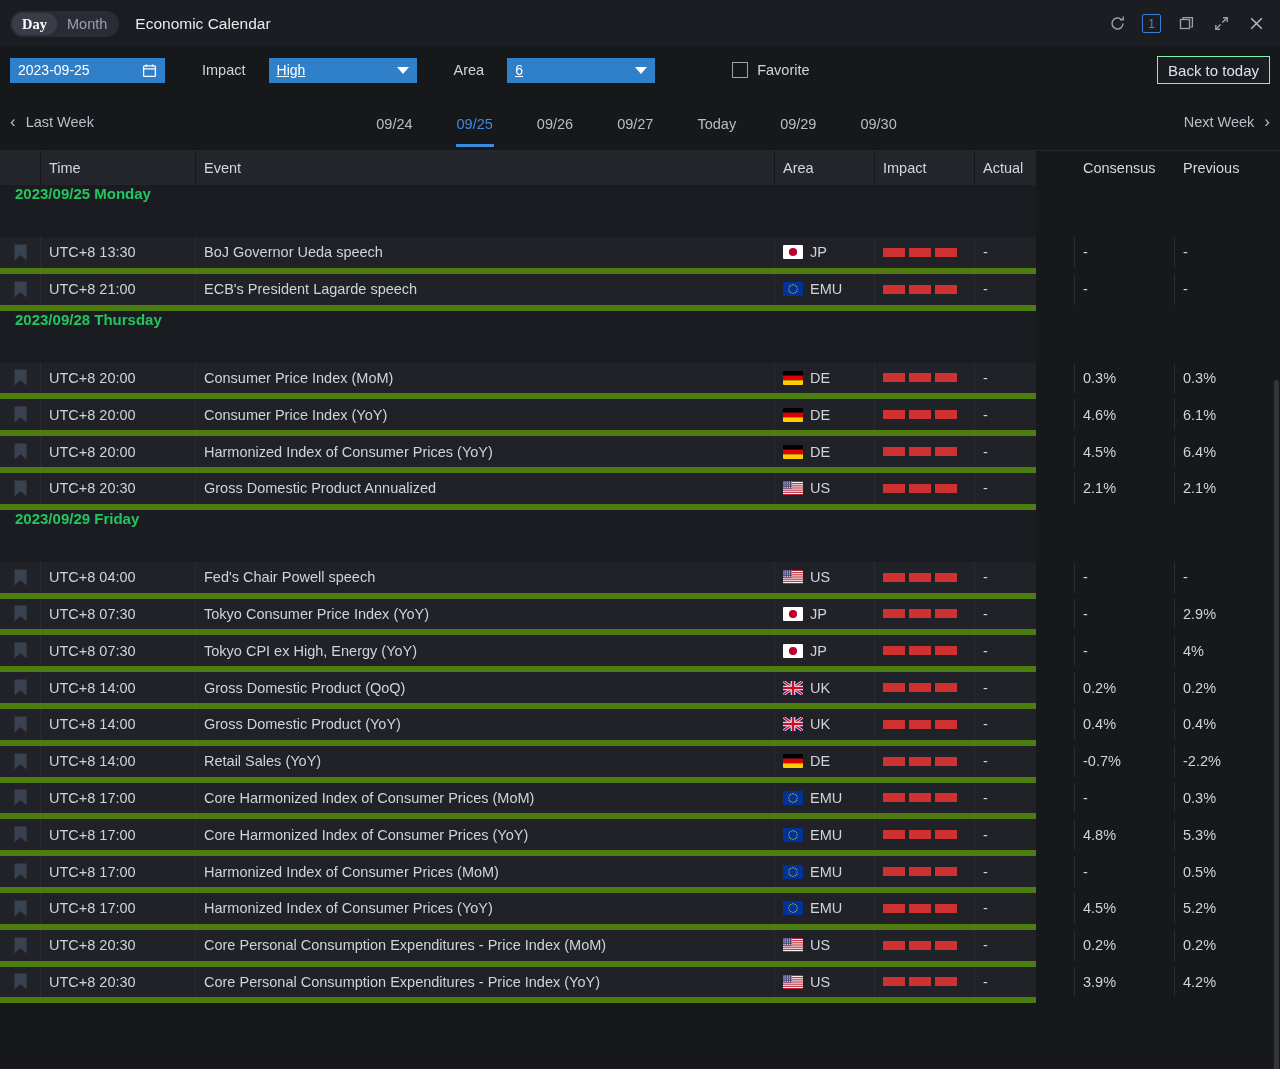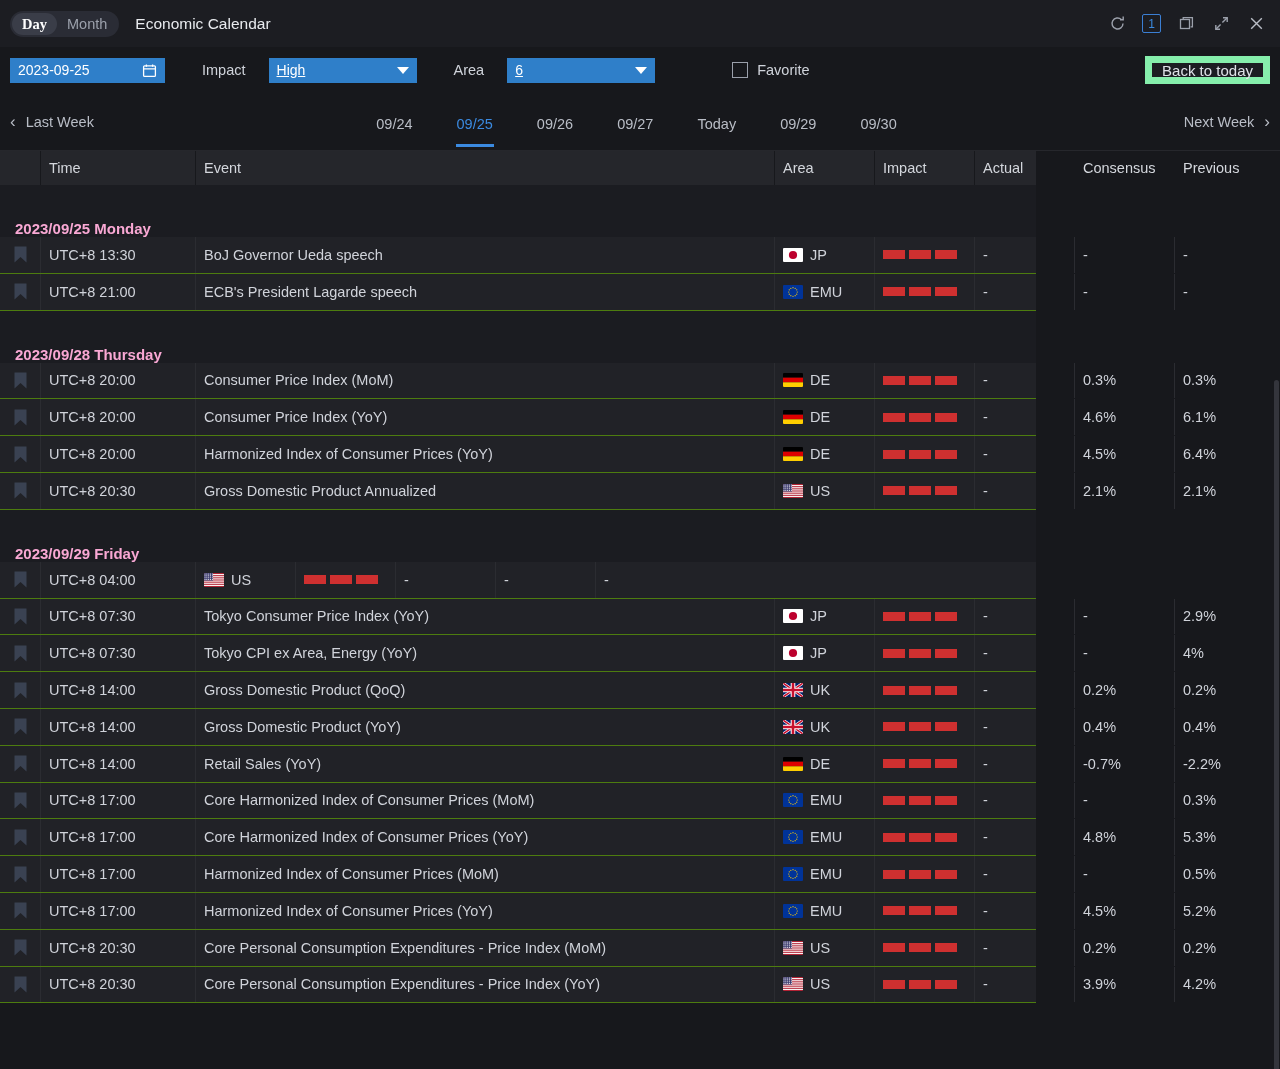--- a/index.html
+++ b/index.html
@@ -89,21 +89,21 @@
     text-decoration: underline;
   }
   .select.impact { width: 148px; }
   .select.area { width: 148px; }
   .caret { width: 0; height: 0; border-left: 6px solid transparent; border-right: 6px solid transparent; border-top: 7px solid #fff; }
   .fav-wrap { display: flex; align-items: center; margin-left: 22px; cursor: pointer; padding-left: 40px; }
   .checkbox { width: 16px; height: 16px; border: 1.6px solid #9ba0ab; background: transparent; }
   .fav-label { font-size: 14.5px; color: #cfd3da; margin-left: 9px; }
   .back-today {
     margin-left: auto;
-    border: 7px solid #86efac;
+    border: 1px solid #86efac;
     color: #dfe2e8;
     font-size: 15px;
     height: 28px;
     padding: 0 10px;
     display: flex; align-items: center;
     cursor: pointer;
     background: #1c1d22;
   }
 
   
@@ -153,32 +153,32 @@
   .c-time  { width: 155px; flex: none; }
   .c-event { width: 579px; flex: none; }
   .c-area  { width: 100px; flex: none; }
   .c-impact{ width: 100px; flex: none; }
   .c-actual{ width: 100px; flex: none; }
   .c-cons  { width: 100px; flex: none; }
   .c-prev  { width: 105px; flex: none; }
 
   .group-row {
     height: 52px;
-    display: flex; align-items: flex-end;
+    display: flex; align-items: flex-start;
     background: #1b1c21;
     padding-left: 15px;
     font-size: 15px;
-    color: #f9a8d4;
+    color: #22c55e;
     font-weight: bold;
   }
   .row {
     display: flex;
     height: 36.8px;
     background: #212227;
-    border-bottom: 1px solid #4d7c0f;
+    border-bottom: 6px solid #4d7c0f;
     font-size: 14.5px;
     color: #d0d3da;
   }
   .row .cell {
     display: flex; align-items: center;
     padding-left: 8px;
     border-right: 1px solid #2b2c31;
     overflow: hidden; white-space: nowrap;
   }
   .row .cell.c-book { justify-content: center; padding-left: 0; }
@@ -534,20 +534,21 @@
       <div class="group-row">
         <span>2023/09/29 Friday</span>
       </div>
       <div class="row">
         <div class="cell c-book">
           <svg class="bookmark-icon" viewBox="0 0 13 17">
             <path d="M0.5 0.5 h12 v16 l-6 -5.4 -6 5.4 z" fill="#3a4252"></path>
           </svg>
         </div>
         <div class="cell c-time">UTC+8 04:00</div>
+        <div class="cell c-event">Fed's Chair Powell speech</div>
         <div class="cell c-area">
           <span class="flag">
             <svg width="20" height="14" viewBox="0 0 20 14">
               <rect width="20" height="14" fill="#b22234"></rect>
               <rect y="1.077" width="20" height="1.077" fill="#fff"></rect>
               <rect y="3.231" width="20" height="1.077" fill="#fff"></rect>
               <rect y="5.385" width="20" height="1.077" fill="#fff"></rect>
               <rect y="7.539" width="20" height="1.077" fill="#fff"></rect>
               <rect y="9.693" width="20" height="1.077" fill="#fff"></rect>
               <rect y="11.847" width="20" height="1.077" fill="#fff"></rect>
@@ -615,21 +616,21 @@
         <div class="cell c-cons">-</div>
         <div class="cell c-prev">2.9%</div>
       </div>
       <div class="row">
         <div class="cell c-book">
           <svg class="bookmark-icon" viewBox="0 0 13 17">
             <path d="M0.5 0.5 h12 v16 l-6 -5.4 -6 5.4 z" fill="#3a4252"></path>
           </svg>
         </div>
         <div class="cell c-time">UTC+8 07:30</div>
-        <div class="cell c-event">Tokyo CPI ex Area, Energy (YoY)</div>
+        <div class="cell c-event">Tokyo CPI ex High, Energy (YoY)</div>
         <div class="cell c-area">
           <span class="flag">
             <svg width="20" height="14" viewBox="0 0 20 14">
               <rect width="20" height="14" fill="#fff"></rect>
               <circle cx="10" cy="7" r="4.1" fill="#bc002d"></circle>
             </svg>
           </span>
           <span>JP</span>
         </div>
         <div class="cell c-impact">

